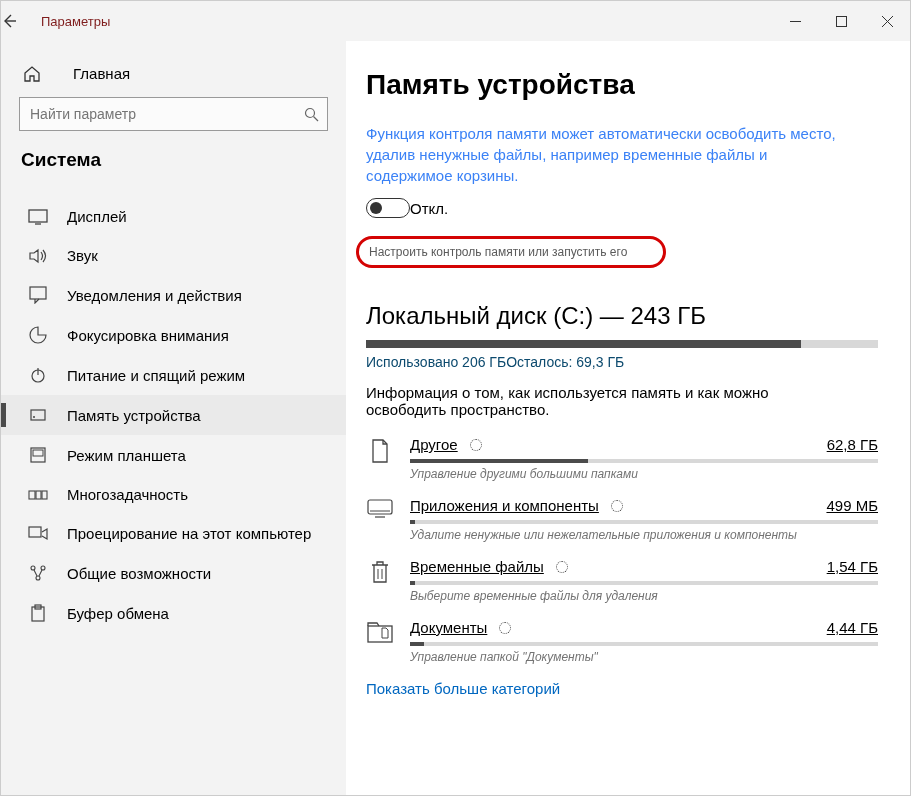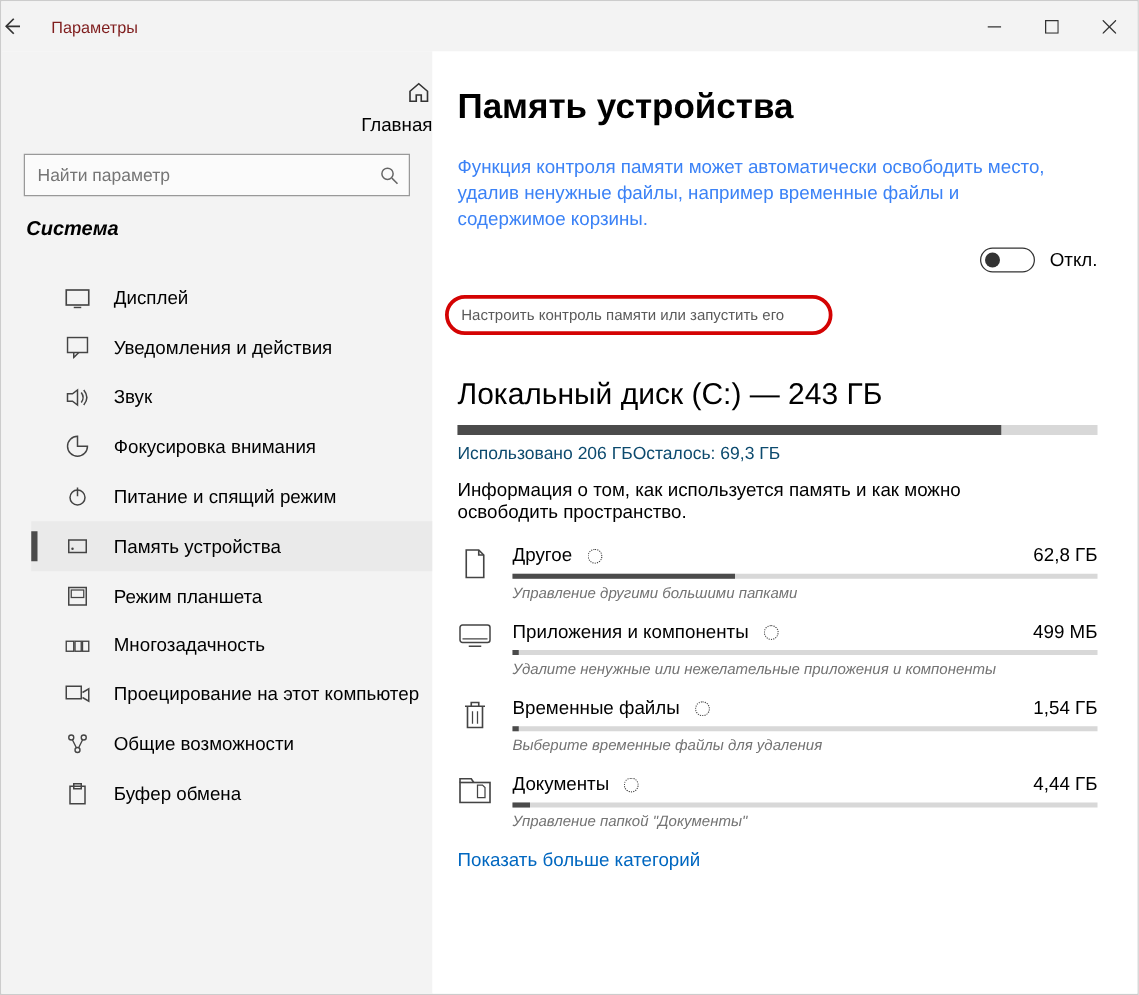--- a/index.html
+++ b/index.html
@@ -21,54 +21,54 @@
     background: #f3f3f3;
     position: relative;
   }
   .titlebar .back { width: 40px; text-align: center; font-size: 16px; color: #333; cursor: pointer; }
   .titlebar .title { color: #7f1d1d; font-size: 13px; }
   .titlebar .winbtns { position: absolute; right: 0; top: 0; height: 40px; display: flex; }
   .titlebar .winbtns div { width: 46px; height: 40px; display: flex; align-items: center; justify-content: center; font-size: 13px; color: #333; cursor: pointer; font-family: "Segoe UI Symbol", sans-serif; }
   .content { display: flex; height: calc(100% - 40px); }
   .sidebar { width: 345px; background: #f3f3f3; padding-top: 20px; overflow: hidden; }
   .main { flex: 1; background: #fff; padding: 28px 32px 0 20px; overflow: hidden; }
-  .home-row { display: flex; align-items: flex-end; gap: 9px; padding: 4px 0 14px 20px; cursor: pointer; flex-direction: column; }
+  .home-row { display: flex; align-items: flex-start; gap: 30px; padding: 4px 0 14px 20px; cursor: pointer; }
   .home-row .icon { width: 22px; display:flex; justify-content:center; }
   .home-row span.lbl { font-size: 15px; }
   .searchbox {
     margin: 0 18px 18px 18px;
     height: 34px;
     border: 1px solid #999;
     background: #fbfbfb;
     display: flex;
     align-items: center;
     padding: 0 8px 0 10px;
   }
   .searchbox input {
     border: none; outline: none; background: transparent; flex:1;
     font-size: 14px; color: #555; font-style: normal;
   }
   .searchbox .sicon { color: #555; font-size: 14px; }
-  .section-head { padding: 0 0 10px 20px; font-weight: 600; font-size: 16px; font-style: italic; }
-  .nav { margin-top: 16px; padding-left: 24px; }
+  .section-head { padding: 0 0 10px 20px; font-weight: 600; font-size: 19px; }
+  .nav { margin-top: 16px; }
   .nav-item {
     display: flex; align-items: center; gap: 18px;
     padding: 11px 0 11px 26px;
     cursor: pointer;
     position: relative;
   }
   .nav-item .icon { width: 22px; display:flex; justify-content:center; color:#444; }
   .nav-item span.lbl { font-size: 15px; }
   .nav-item.active::before {
     content: ""; position: absolute; left: 0; top: 8px; bottom: 8px; width: 5px; background: #4b4b4b;
   }
   .nav-item.active { background: #eaeaea; }
   .page-title { font-size: 28px; font-weight: 600; margin-bottom: 22px; }
   .desc { font-size: 15px; line-height: 1.4; color: #3b82f6; margin-bottom: 12px; max-width: 470px; }
-  .toggle-row { display: flex; align-items: center; gap: 12px; margin-bottom: 18px; justify-content: flex-end; }
+  .toggle-row { display: flex; align-items: center; margin-bottom: 18px; }
   .toggle {
     width: 44px; height: 20px; border: 1px solid #333; border-radius: 10px;
     position: relative; background: #fff; cursor: pointer;
   }
   .toggle .knob {
     width: 12px; height: 12px; border-radius: 50%; background: #333;
     position: absolute; left: 3px; top: 3px;
   }
   .toggle-label { font-size: 15px; }
   .configure-link {
@@ -84,21 +84,21 @@
   }
   .disk-title { font-size: 24px; font-weight: 400; margin-bottom: 10px; }
   .disk-bar { width: 100%; height: 8px; background: #d8d8d8; margin-bottom: 6px; position: relative; }
   .disk-bar .fill { position:absolute; left:0; top:0; bottom:0; background:#4b4b4b; }
   .disk-bar .fill1 { width: 85%; }
   .disk-meta { display:flex; justify-content: flex-start; color:#0c4a6e; font-size: 14px; margin-bottom: 14px; }
   .disk-desc { font-size: 15px; max-width: 460px; margin-bottom: 18px; }
   .cat { display:flex; align-items:flex-start; gap: 16px; margin-bottom: 16px; cursor:pointer; }
   .cat .cicon { width: 28px; display:flex; justify-content:center; color:#444; padding-top:2px; }
   .cat .cbody { flex:1; }
-  .cat .crow { display:flex; justify-content:space-between; align-items:center; font-size:15px; }
+  .cat .crow { display:flex; justify-content:space-between; align-items:center; font-size:15px;text-decoration:underline; }
   .cat .crow .name { display:flex; align-items:center; gap:12px; }
   .cat .cbar { height:4px; background:#d8d8d8; margin-top:6px; margin-bottom:4px; position:relative; }
   .cat .cbar .cfill { position:absolute; left:0; top:0; bottom:0; background:#4b4b4b; }
   .cat .chint { color:#737373; font-size:12px;font-style:italic; }
   .spinner {
     width:12px; height:12px; border:1px dotted #444; border-radius:50%;
     display:inline-block;
   }
   .show-more { color:#0067c0; font-size:15px; margin-top: 6px; cursor:pointer; }
   svg { display:block; }
@@ -160,36 +160,36 @@
         <span class="icon">
             <svg width="20" height="16" viewBox="0 0 20 16">
               <rect x="1" y="1" width="18" height="12" stroke="#444" stroke-width="1.3" fill="none"></rect>
               <line x1="7" y1="15" x2="13" y2="15" stroke="#444" stroke-width="1.3"></line>
             </svg>
           </span>
         <span class="lbl">Дисплей</span>
       </div>
       <div class="nav-item">
         <span class="icon">
-            <svg width="18" height="18" viewBox="0 0 18 18">
-              <rect x="1" y="1" width="16" height="12" stroke="#444" stroke-width="1.2" fill="none"></rect>
-              <path d="M6 13 L6 17 L10 13" stroke="#444" stroke-width="1.2" fill="none"></path>
-            </svg>
-          </span>
-        <span class="lbl">Уведомления и действия</span>
-      </div>
-      <div class="nav-item">
-        <span class="icon">
             <svg width="20" height="16" viewBox="0 0 20 16">
               <path d="M2 5 L6 5 L10 2 L10 14 L6 11 L2 11 Z" stroke="#444" stroke-width="1.2" fill="none"></path>
               <path d="M13 4 Q16 8 13 12" stroke="#444" stroke-width="1.2" fill="none"></path>
               <path d="M15 2 Q20 8 15 14" stroke="#444" stroke-width="1.2" fill="none"></path>
             </svg>
           </span>
         <span class="lbl">Звук</span>
+      </div>
+      <div class="nav-item">
+        <span class="icon">
+            <svg width="18" height="18" viewBox="0 0 18 18">
+              <rect x="1" y="1" width="16" height="12" stroke="#444" stroke-width="1.2" fill="none"></rect>
+              <path d="M6 13 L6 17 L10 13" stroke="#444" stroke-width="1.2" fill="none"></path>
+            </svg>
+          </span>
+        <span class="lbl">Уведомления и действия</span>
       </div>
       <div class="nav-item">
         <span class="icon">
             <svg width="18" height="18" viewBox="0 0 18 18">
               <path d="M9 1 A8 8 0 1 0 17 9 L9 9 Z" stroke="#444" stroke-width="1.2" fill="none"></path>
             </svg>
           </span>
         <span class="lbl">Фокусировка внимания</span>
       </div>
       <div class="nav-item">

